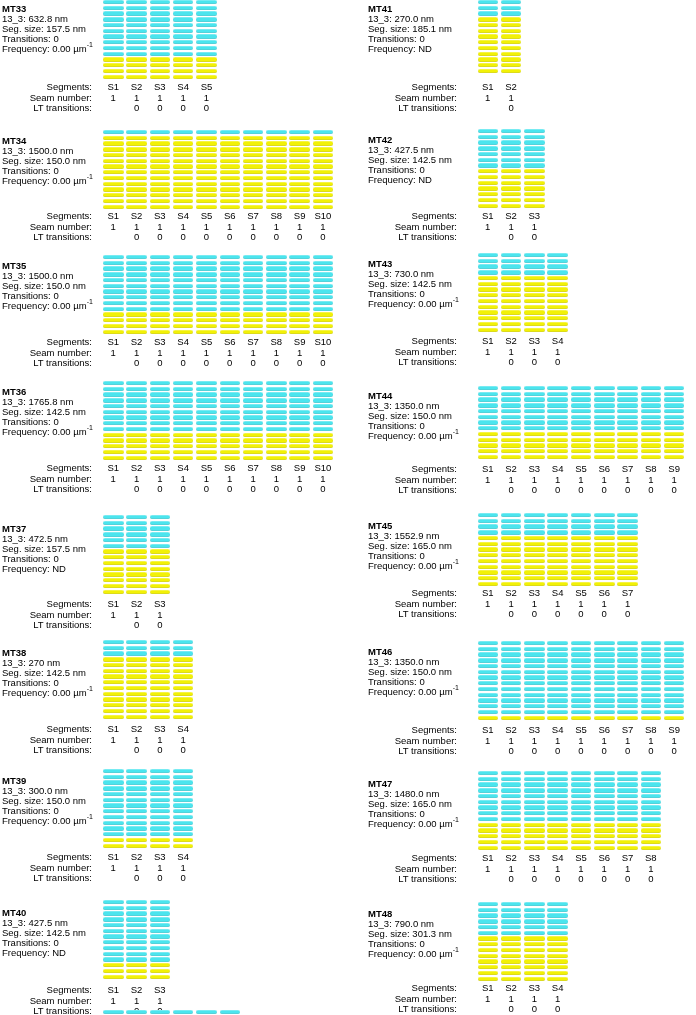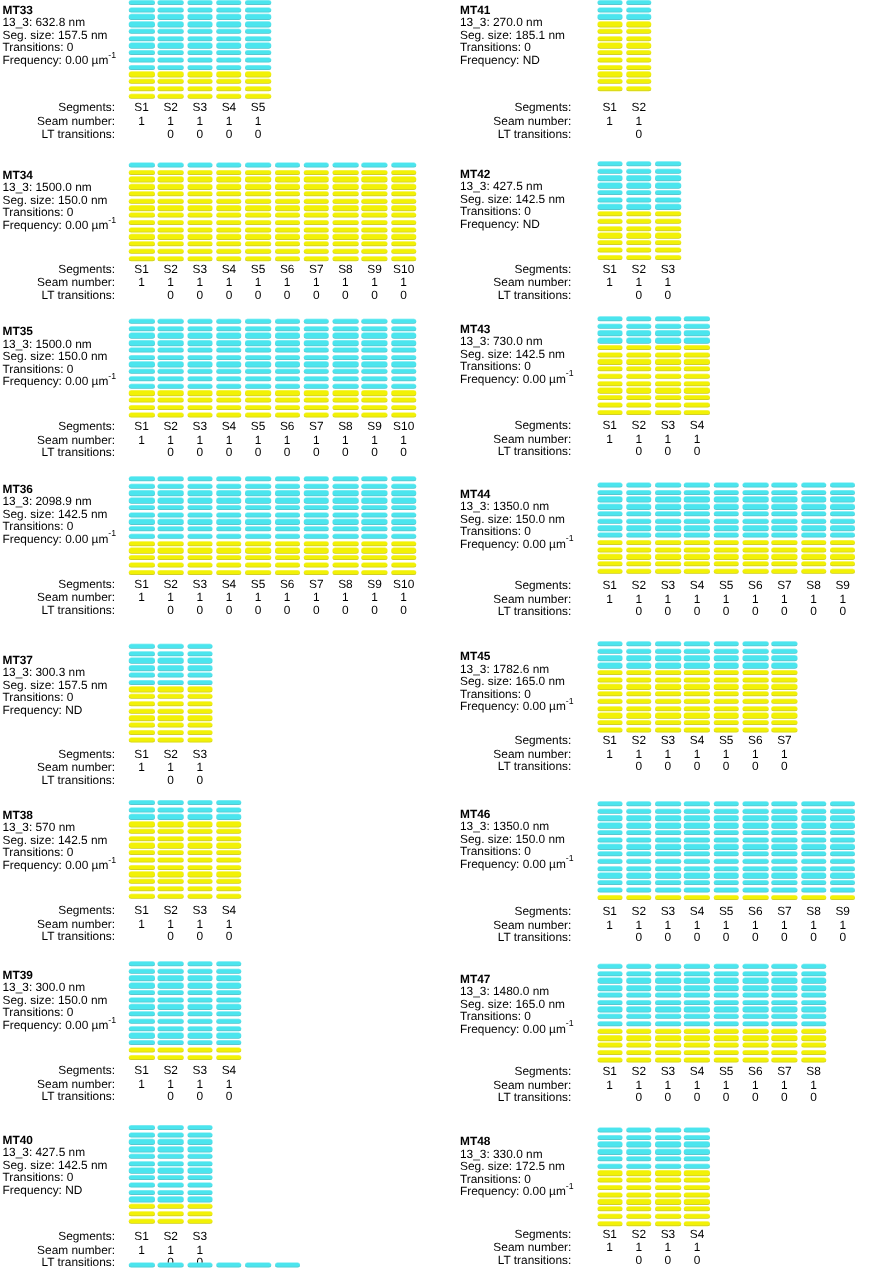--- a/index.html
+++ b/index.html
@@ -539,21 +539,21 @@
       <div class="tbl-cell" style="left: 194.8px; top: 358px;">0</div>
       <div class="tbl-cell" style="left: 218.1px; top: 358px;">0</div>
       <div class="tbl-cell" style="left: 241.4px; top: 358px;">0</div>
       <div class="tbl-cell" style="left: 264.7px; top: 358px;">0</div>
       <div class="tbl-cell" style="left: 288px; top: 358px;">0</div>
       <div class="tbl-cell" style="left: 311.3px; top: 358px;">0</div>
     </div>
     <div class="panel">
       <div class="panel-info" style="left: 2px; top: 387px;">
         <div class="info-line mt-id">MT36</div>
-        <div class="info-line">13_3: 2098.9 nm</div>
+        <div class="info-line">13_3: 1765.8 nm</div>
         <div class="info-line">Seg. size: 142.5 nm</div>
         <div class="info-line">Transitions: 0</div>
         <div class="info-line"><span>Frequency: 0.00 µm</span><sup class="supsc">-1</sup></div>
       </div>
       <div>
         <div class="seg-col" style="left: 103px; top: 381px;">
           <div class="bar" style="background: rgb(75, 229, 238);"></div>
           <div class="bar" style="background: rgb(75, 229, 238);"></div>
           <div class="bar" style="background: rgb(75, 229, 238);"></div>
           <div class="bar" style="background: rgb(75, 229, 238);"></div>
@@ -743,21 +743,21 @@
       <div class="tbl-cell" style="left: 194.8px; top: 484px;">0</div>
       <div class="tbl-cell" style="left: 218.1px; top: 484px;">0</div>
       <div class="tbl-cell" style="left: 241.4px; top: 484px;">0</div>
       <div class="tbl-cell" style="left: 264.7px; top: 484px;">0</div>
       <div class="tbl-cell" style="left: 288px; top: 484px;">0</div>
       <div class="tbl-cell" style="left: 311.3px; top: 484px;">0</div>
     </div>
     <div class="panel">
       <div class="panel-info" style="left: 2px; top: 524px;">
         <div class="info-line mt-id">MT37</div>
-        <div class="info-line">13_3: 300.3 nm</div>
+        <div class="info-line">13_3: 472.5 nm</div>
         <div class="info-line">Seg. size: 157.5 nm</div>
         <div class="info-line">Transitions: 0</div>
         <div class="info-line"><span>Frequency: ND</span><sup class="supsc"></sup></div>
       </div>
       <div>
         <div class="seg-col" style="left: 103px; top: 515px;">
           <div class="bar" style="background: rgb(75, 229, 238);"></div>
           <div class="bar" style="background: rgb(75, 229, 238);"></div>
           <div class="bar" style="background: rgb(75, 229, 238);"></div>
           <div class="bar" style="background: rgb(75, 229, 238);"></div>
@@ -814,21 +814,21 @@
       <div class="tbl-cell" style="left: 124.9px; top: 609.5px;">1</div>
       <div class="tbl-cell" style="left: 148.2px; top: 609.5px;">1</div>
       <div class="tbl-label" style="left: -58px; width: 150px; top: 620px;">LT transitions:</div>
       <div class="tbl-cell" style="left: 101.6px; top: 620px;"></div>
       <div class="tbl-cell" style="left: 124.9px; top: 620px;">0</div>
       <div class="tbl-cell" style="left: 148.2px; top: 620px;">0</div>
     </div>
     <div class="panel">
       <div class="panel-info" style="left: 2px; top: 648px;">
         <div class="info-line mt-id">MT38</div>
-        <div class="info-line">13_3: 570 nm</div>
+        <div class="info-line">13_3: 270 nm</div>
         <div class="info-line">Seg. size: 142.5 nm</div>
         <div class="info-line">Transitions: 0</div>
         <div class="info-line"><span>Frequency: 0.00 µm</span><sup class="supsc">-1</sup></div>
       </div>
       <div>
         <div class="seg-col" style="left: 103px; top: 640px;">
           <div class="bar" style="background: rgb(75, 229, 238);"></div>
           <div class="bar" style="background: rgb(75, 229, 238);"></div>
           <div class="bar" style="background: rgb(75, 229, 238);"></div>
           <div class="bar" style="background: rgb(242, 241, 6);"></div>
@@ -1452,21 +1452,21 @@
       <div class="tbl-cell" style="left: 546px; top: 485px;">0</div>
       <div class="tbl-cell" style="left: 569.3px; top: 485px;">0</div>
       <div class="tbl-cell" style="left: 592.6px; top: 485px;">0</div>
       <div class="tbl-cell" style="left: 615.9px; top: 485px;">0</div>
       <div class="tbl-cell" style="left: 639.2px; top: 485px;">0</div>
       <div class="tbl-cell" style="left: 662.5px; top: 485px;">0</div>
     </div>
     <div class="panel">
       <div class="panel-info" style="left: 368px; top: 521px;">
         <div class="info-line mt-id">MT45</div>
-        <div class="info-line">13_3: 1782.6 nm</div>
+        <div class="info-line">13_3: 1552.9 nm</div>
         <div class="info-line">Seg. size: 165.0 nm</div>
         <div class="info-line">Transitions: 0</div>
         <div class="info-line"><span>Frequency: 0.00 µm</span><sup class="supsc">-1</sup></div>
       </div>
       <div>
         <div class="seg-col" style="left: 477.5px; top: 513px;">
           <div class="bar" style="background: rgb(75, 229, 238);"></div>
           <div class="bar" style="background: rgb(75, 229, 238);"></div>
           <div class="bar" style="background: rgb(75, 229, 238);"></div>
           <div class="bar" style="background: rgb(75, 229, 238);"></div>
@@ -1943,22 +1943,22 @@
       <div class="tbl-cell" style="left: 522.7px; top: 874px;">0</div>
       <div class="tbl-cell" style="left: 546px; top: 874px;">0</div>
       <div class="tbl-cell" style="left: 569.3px; top: 874px;">0</div>
       <div class="tbl-cell" style="left: 592.6px; top: 874px;">0</div>
       <div class="tbl-cell" style="left: 615.9px; top: 874px;">0</div>
       <div class="tbl-cell" style="left: 639.2px; top: 874px;">0</div>
     </div>
     <div class="panel">
       <div class="panel-info" style="left: 368px; top: 909px;">
         <div class="info-line mt-id">MT48</div>
-        <div class="info-line">13_3: 330.0 nm</div>
-        <div class="info-line">Seg. size: 172.5 nm</div>
+        <div class="info-line">13_3: 790.0 nm</div>
+        <div class="info-line">Seg. size: 301.3 nm</div>
         <div class="info-line">Transitions: 0</div>
         <div class="info-line"><span>Frequency: 0.00 µm</span><sup class="supsc">-1</sup></div>
       </div>
       <div>
         <div class="seg-col" style="left: 477.5px; top: 902px;">
           <div class="bar" style="background: rgb(75, 229, 238);"></div>
           <div class="bar" style="background: rgb(75, 229, 238);"></div>
           <div class="bar" style="background: rgb(75, 229, 238);"></div>
           <div class="bar" style="background: rgb(75, 229, 238);"></div>
           <div class="bar" style="background: rgb(75, 229, 238);"></div>

